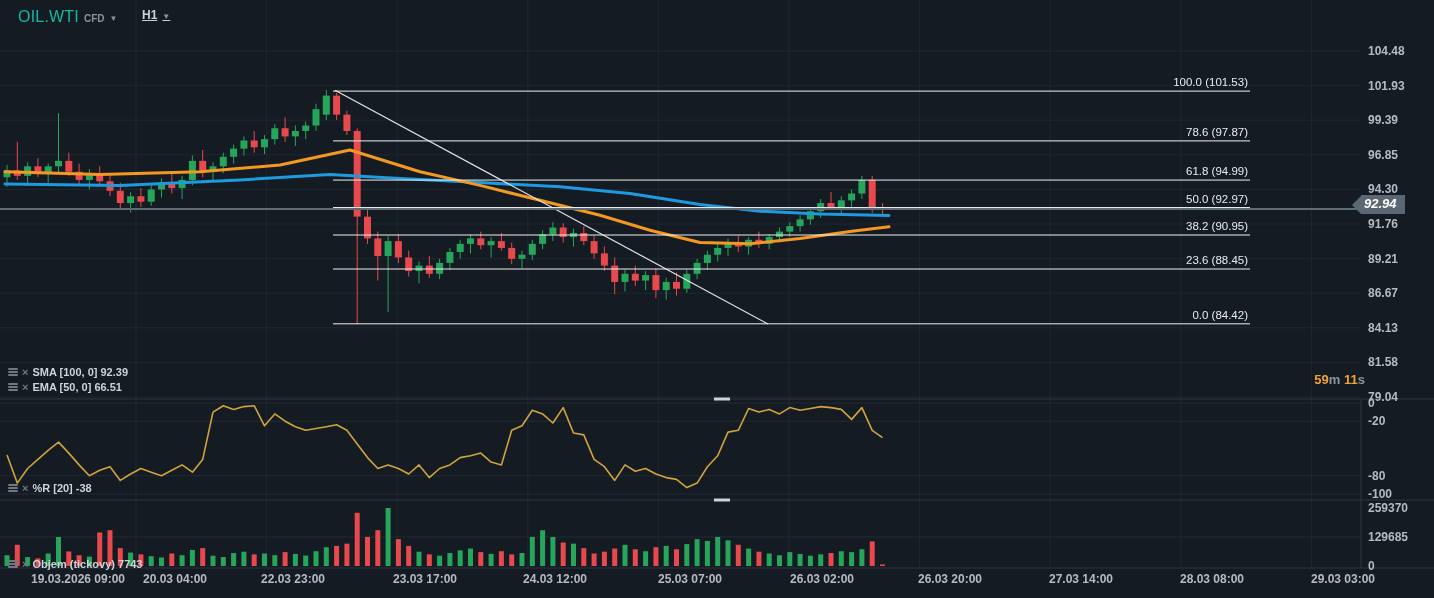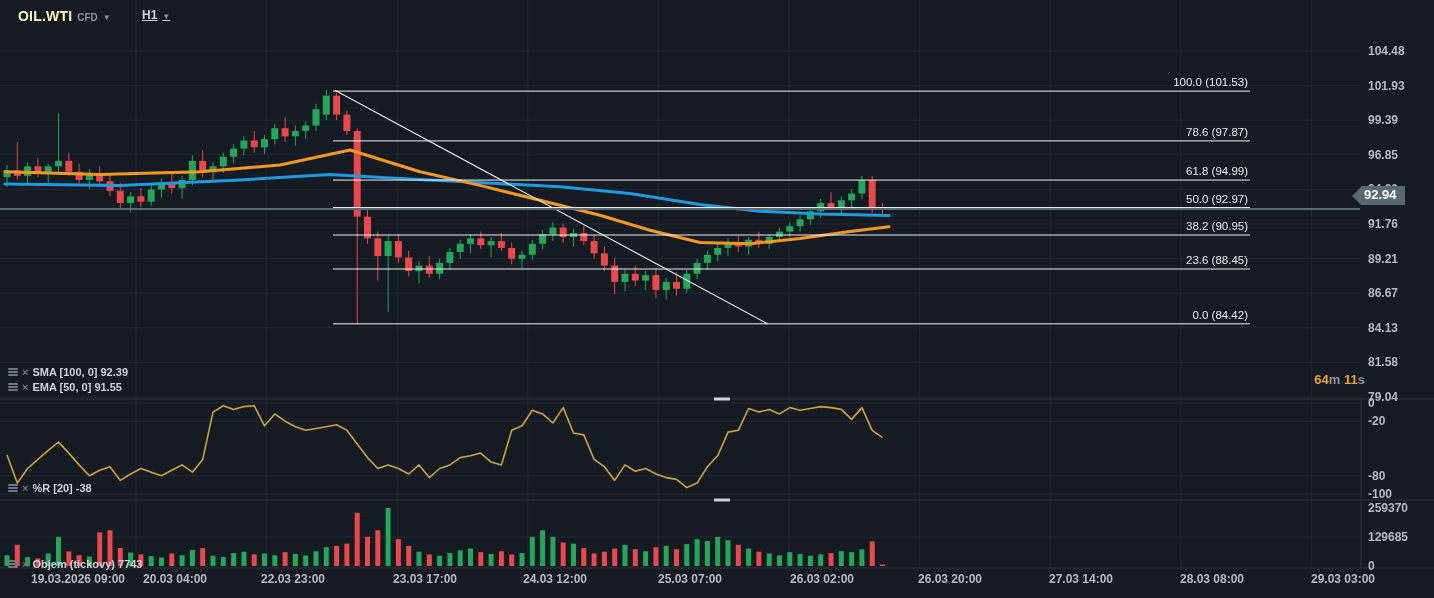--- a/index.html
+++ b/index.html
@@ -1,20 +1,20 @@
 <!DOCTYPE html>
 <html><head>
 <meta charset="utf-8">
 <style>
   html,body{margin:0;padding:0;background:#11171e;overflow:hidden;}
   #app{position:relative;width:1434px;height:598px;background:#141b23;
        font-family:"Liberation Sans",sans-serif;color:#c7ccd1;}
   svg{position:absolute;left:0;top:0;}
   .hdr{position:absolute;top:8px;display:flex;align-items:center;gap:5px;cursor:pointer;}
-  .sym{font-size:14px;font-weight:bold;color:#fef9c3;letter-spacing:.2px;}
+  .sym{font-size:16px;font-weight:normal;color:#14b8a6;letter-spacing:.2px;}
   .cfd{font-size:10px;font-weight:bold;color:#8d949b;margin-top:3px;}
   .caret{font-size:8px;color:#8d949b;margin-top:2px;}
   .tf{font-size:12px;font-weight:bold;color:#cdd2d7;}
   .legend{position:absolute;display:flex;align-items:center;gap:4px;
           font-size:11px;font-weight:bold;color:#ced3d8;white-space:nowrap;}
   .ico{display:inline-flex;flex-direction:column;justify-content:space-between;
        width:10px;height:8px;cursor:pointer;}
   .ico i{display:block;height:2px;background:#6e7984;border-radius:1px;}
   .xico{color:#6e7984;font-size:11px;font-weight:bold;line-height:10px;cursor:pointer;}
   .ptag{position:absolute;left:1352px;height:19px;display:flex;align-items:center;}
@@ -391,21 +391,21 @@
     <span class="xico">×</span>
     <span>SMA [100, 0] 92.39</span>
   </div>
   <div class="legend" style="left:8px;top:381px;">
     <span class="ico">
         <i></i>
         <i></i>
         <i></i>
       </span>
     <span class="xico">×</span>
-    <span>EMA [50, 0] 91.55</span>
+    <span>EMA [50, 0] 66.51</span>
   </div>
   <div class="legend" style="left:8px;top:482px;">
     <span class="ico">
         <i></i>
         <i></i>
         <i></i>
       </span>
     <span class="xico">×</span>
     <span>%R [20] -38</span>
   </div>
@@ -413,22 +413,22 @@
     <span class="ico">
         <i></i>
         <i></i>
         <i></i>
       </span>
     <span class="xico">×</span>
     <span>Objem (tickovy) 7743</span>
   </div>
 
   <div class="timer">
-    <b>64</b><span>m</span>
+    <b>59</b><span>m</span>
     <b>11</b><span>s</span>
   </div>
 
-  <div class="ptag" style="top: 186px;">
+  <div class="ptag" style="top: 195px; font-style: italic;">
     <span class="arr"></span>
     <span class="box">92.94</span>
   </div>
 
 </div>
 
 </body></html>

